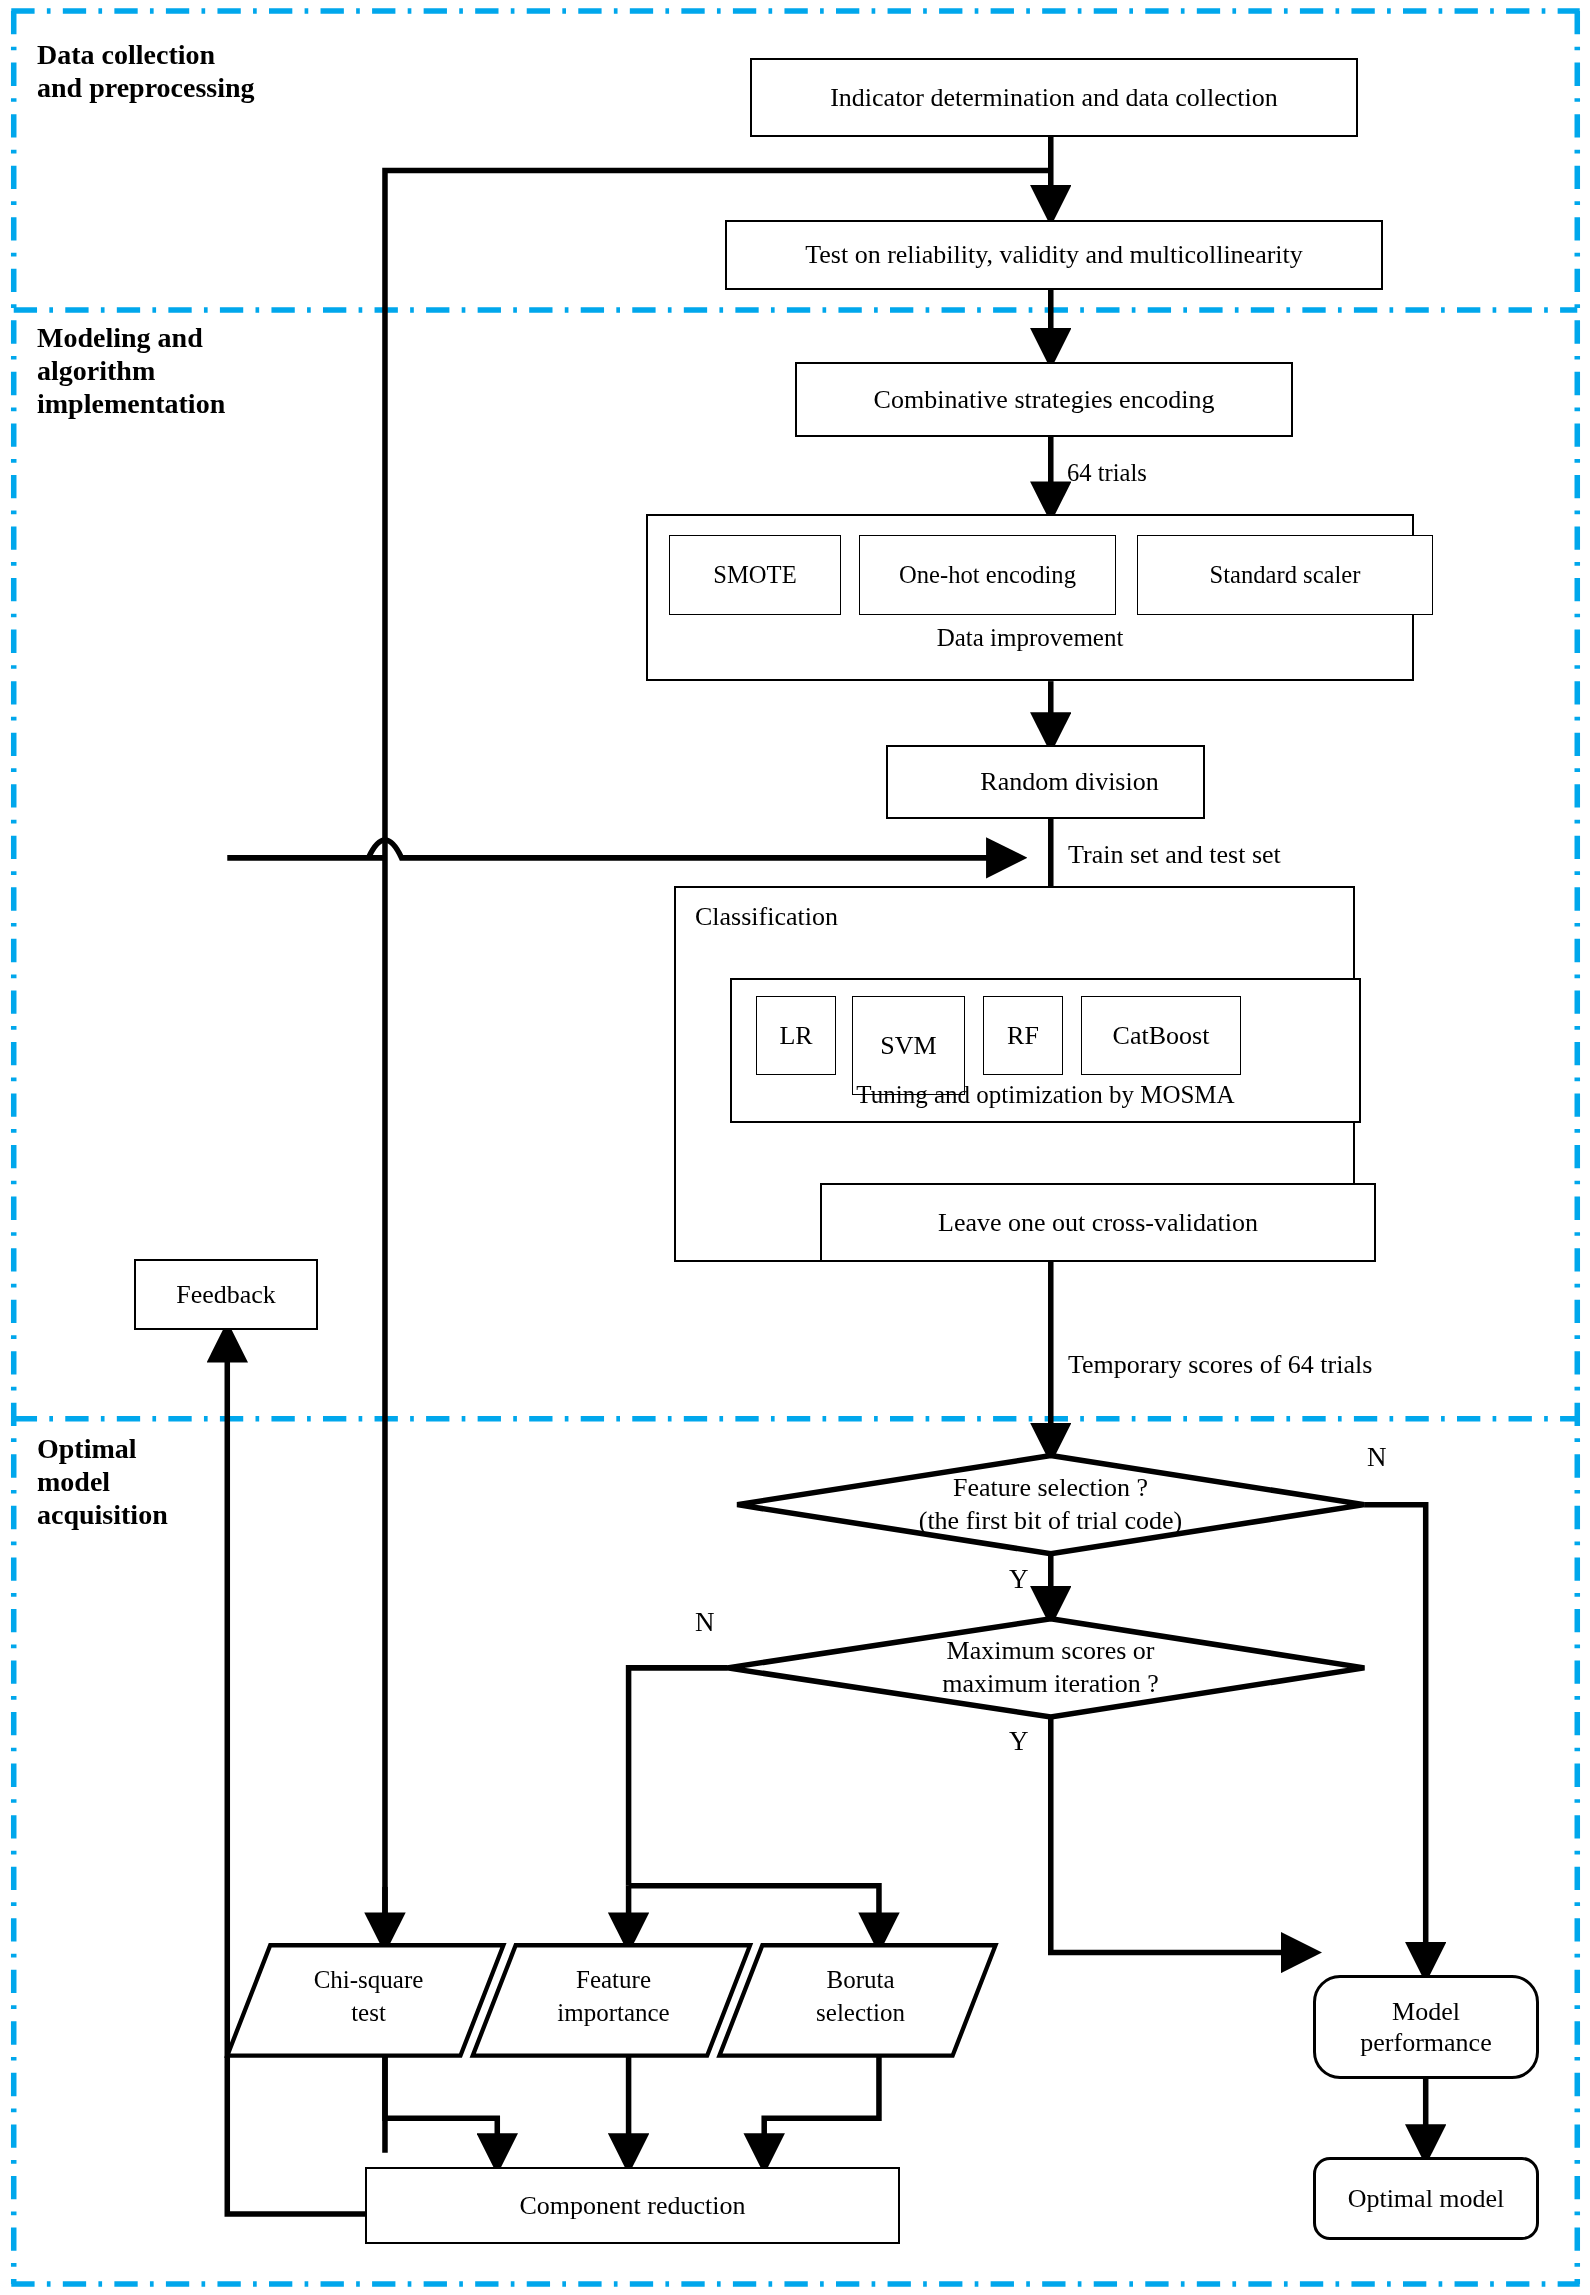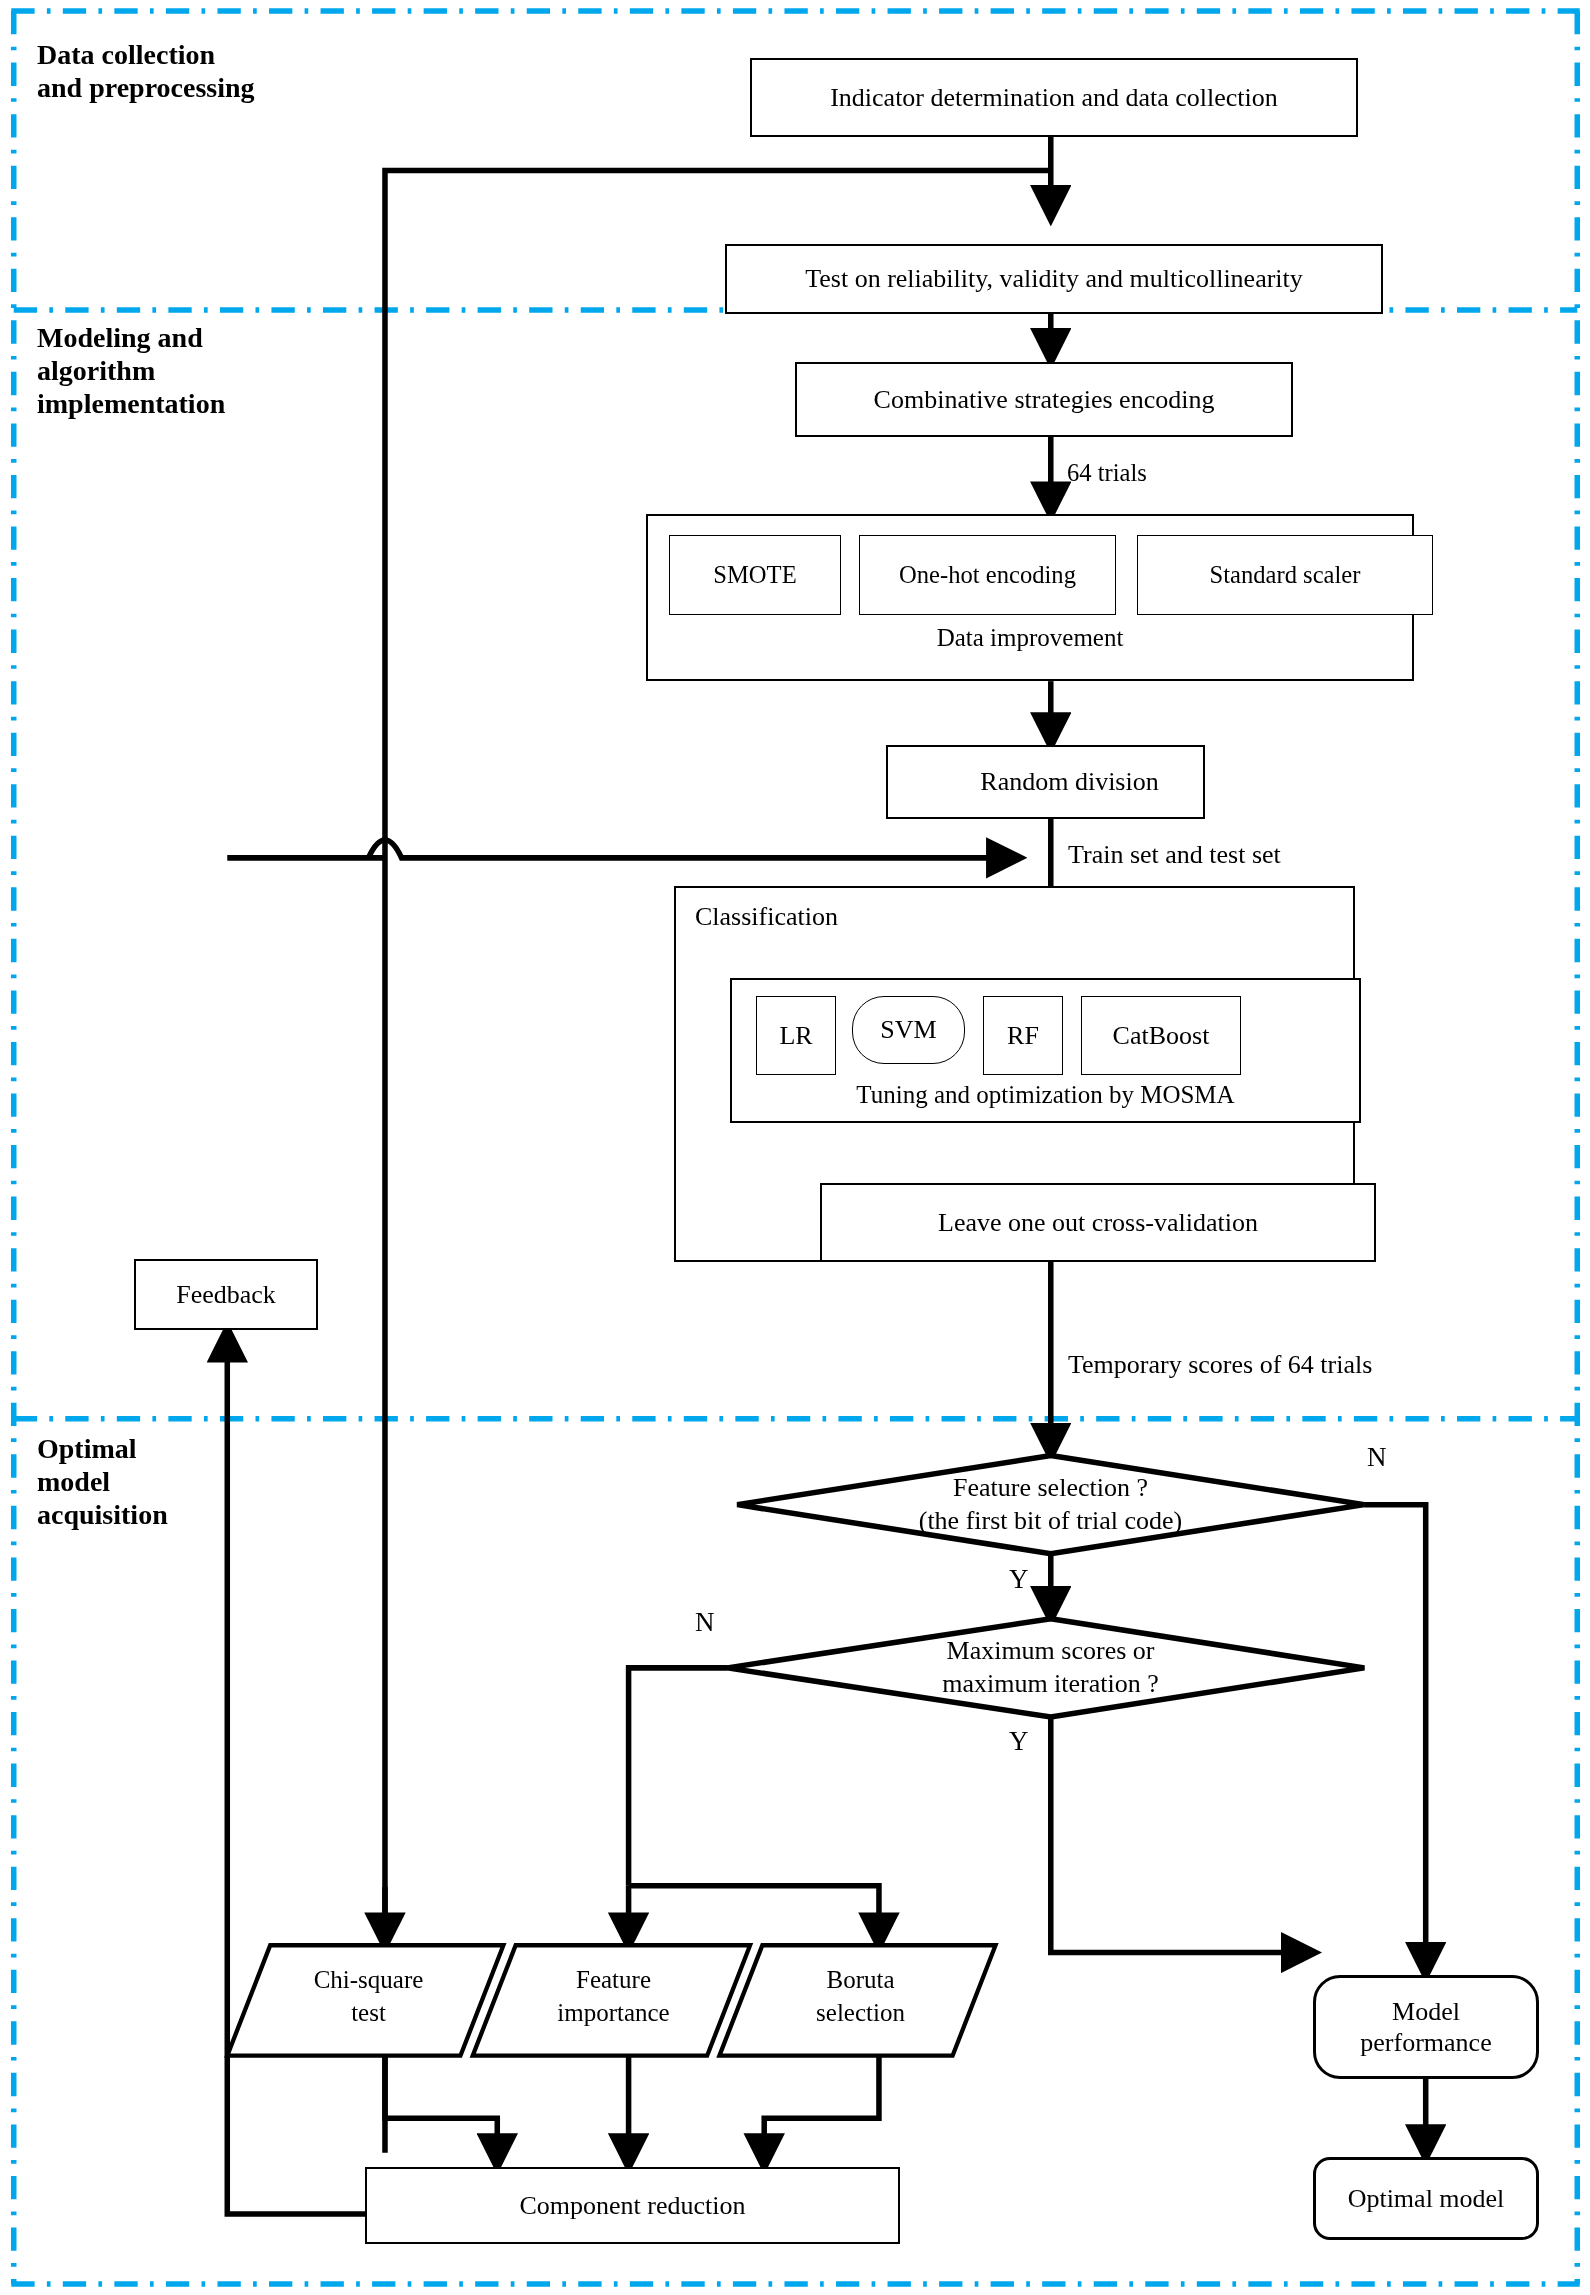--- a/index.html
+++ b/index.html
@@ -107,38 +107,38 @@
   <div class="stage-label" style="left:37px; top:321px;">Modeling and
 algorithm
 implementation</div>
 
   <div class="stage-label" style="left:37px; top:1432px;">Optimal
 model
 acquisition</div>
 
   <div class="node rect" style="left:750px; top:58px; width:608px; height:79px; font-size:26px;">Indicator determination and data collection</div>
 
-  <div class="node rect" style="left:725px; top:220px; width:658px; height:70px; font-size:26px;margin-top:24px;">Test on reliability, validity and multicollinearity</div>
+  <div class="node rect" style="left:725px; top:220px; width:658px; height:70px; font-size:26px;">Test on reliability, validity and multicollinearity</div>
 
   <div class="node rect" style="left:795px; top:362px; width:498px; height:75px; font-size:26px;">Combinative strategies encoding</div>
 
   <div class="group" style="left:646px; top:514px; width:768px; height:167px;"></div>
   <div class="node rect-thin" style="left:669px; top:535px; width:172px; height:80px; font-size:24.6px;">SMOTE</div>
   <div class="node rect-thin" style="left:859px; top:535px; width:257px; height:80px; font-size:24.6px;">One-hot encoding</div>
   <div class="node rect-thin" style="left:1137px; top:535px; width:296px; height:80px; font-size:24.6px;">Standard scaler</div>
   <div class="grouplabel" style="left:646px; top:624px; width:768px; font-size:25px;">Data improvement</div>
 
   <div class="node rect" style="left:886px; top:745px; width:319px; height:74px; font-size:26px;padding-left:48px;">Random division</div>
 
   <div class="group" style="left:674px; top:886px; width:681px; height:376px;"></div>
   <div class="grouplabel" style="left:695px; top:902px; width:258px; font-size:26px; text-align:left;">Classification</div>
 
   <div class="group" style="left:730px; top:978px; width:631px; height:145px;"></div>
   <div class="node rect-thin" style="left:756px; top:996px; width:80px; height:79px; font-size:26px;">LR</div>
-  <div class="node rect-thin" style="left:852px; top:996px; width:113px; height:68px; font-size:26px;border-radius:32px;">SVM</div>
+  <div class="node rect-thin" style="left:852px; top:996px; width:113px; height:99px; font-size:26px;">SVM</div>
   <div class="node rect-thin" style="left:983px; top:996px; width:80px; height:79px; font-size:26px;">RF</div>
   <div class="node rect-thin" style="left:1081px; top:996px; width:160px; height:79px; font-size:26px;">CatBoost</div>
   <div class="grouplabel" style="left:730px; top:1081px; width:631px; font-size:25px;">Tuning and optimization by MOSMA</div>
 
   <div class="node rect" style="left:820px; top:1183px; width:556px; height:79px; font-size:26px;">Leave one out cross-validation</div>
 
   <div class="node rect" style="left:134px; top:1259px; width:184px; height:71px; font-size:26px;">Feedback</div>
 
   <div class="node rect" style="left:365px; top:2167px; width:535px; height:77px; font-size:26px;">Component  reduction</div>
 

